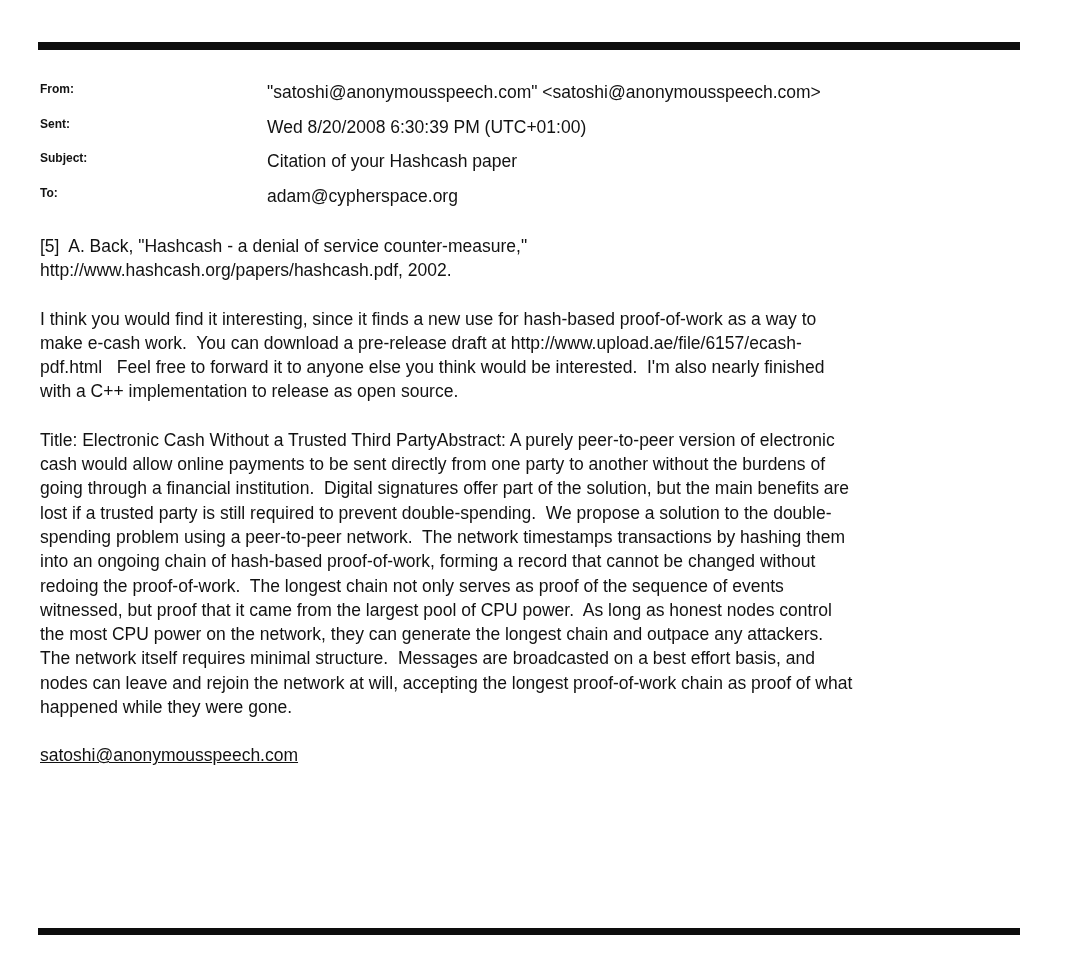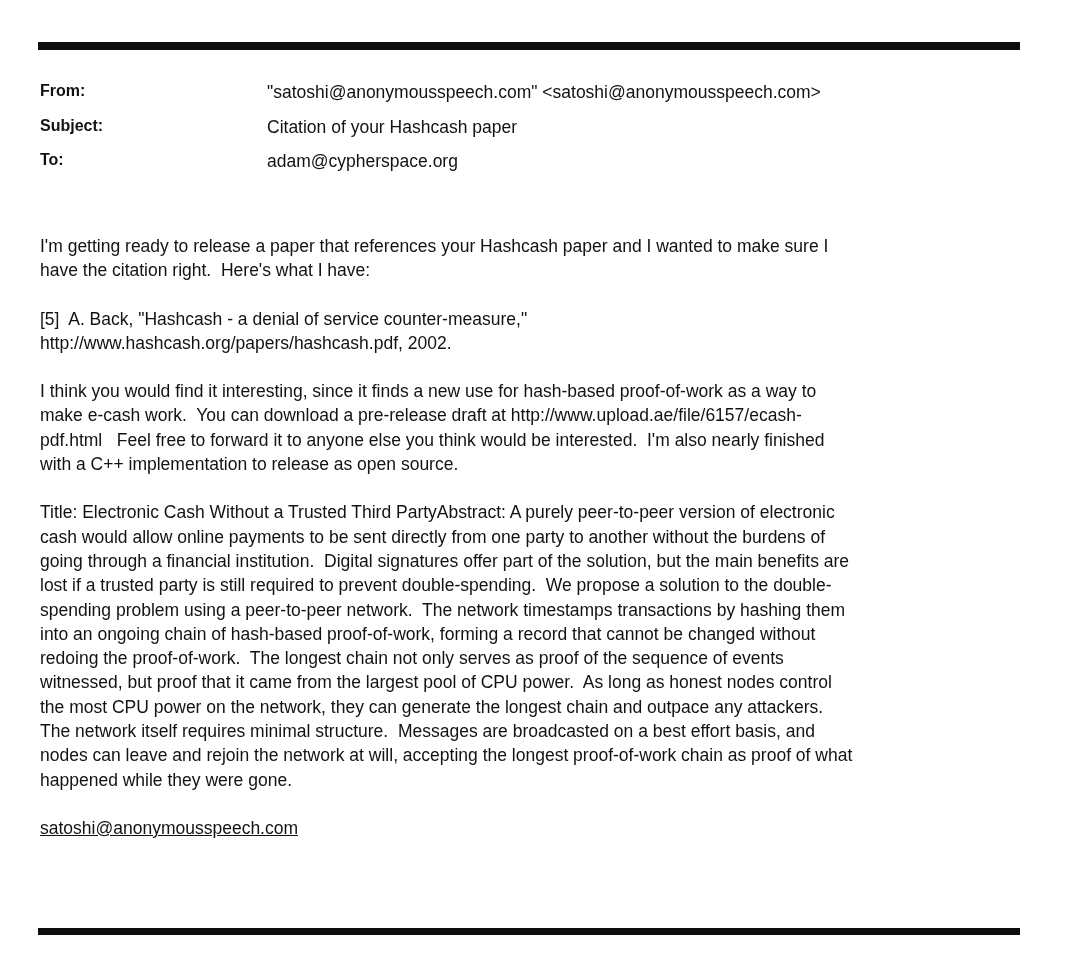--- a/index.html
+++ b/index.html
@@ -37,21 +37,21 @@
     width: 990px;
   }
   .header-row {
     height: 34.5px;
     white-space: nowrap;
   }
   .header-label {
     display: inline-block;
     width: 227px;
     font-weight: bold;
-    font-size: 16px;
+    font-size: 12px;
     vertical-align: top;
   }
   .header-value {
     display: inline-block;
     font-size: 17.5px;
     vertical-align: top;
   }
   .body-text {
     position: absolute;
     left: 40px;
@@ -74,30 +74,31 @@
 
 <div class="page">
 
   <div class="rule top"></div>
 
   <div class="headers">
     <div class="header-row">
       <span class="header-label">From:</span><span class="header-value">"satoshi@anonymousspeech.com" &lt;satoshi@anonymousspeech.com&gt;</span>
     </div>
     <div class="header-row">
+      <span class="header-label">Sent:</span><span class="header-value">Wed 8/20/2008 6:30:39 PM (UTC+01:00)</span>
+    </div>
+    <div class="header-row">
       <span class="header-label">Subject:</span><span class="header-value">Citation of your Hashcash paper</span>
     </div>
     <div class="header-row">
       <span class="header-label">To:</span><span class="header-value">adam@cypherspace.org</span>
     </div>
   </div>
 
   <div class="body-text">
-    <p>I'm getting ready to release a paper that references your Hashcash paper and I wanted to make sure I
-have the citation right.  Here's what I have:</p>
     <p>[5]  A. Back, "Hashcash - a denial of service counter-measure,"
 http://www.hashcash.org/papers/hashcash.pdf, 2002.</p>
     <p>I think you would find it interesting, since it finds a new use for hash-based proof-of-work as a way to
 make e-cash work.  You can download a pre-release draft at http://www.upload.ae/file/6157/ecash-
 pdf.html   Feel free to forward it to anyone else you think would be interested.  I'm also nearly finished
 with a C++ implementation to release as open source.</p>
     <p>Title: Electronic Cash Without a Trusted Third PartyAbstract: A purely peer-to-peer version of electronic
 cash would allow online payments to be sent directly from one party to another without the burdens of
 going through a financial institution.  Digital signatures offer part of the solution, but the main benefits are
 lost if a trusted party is still required to prevent double-spending.  We propose a solution to the double-

